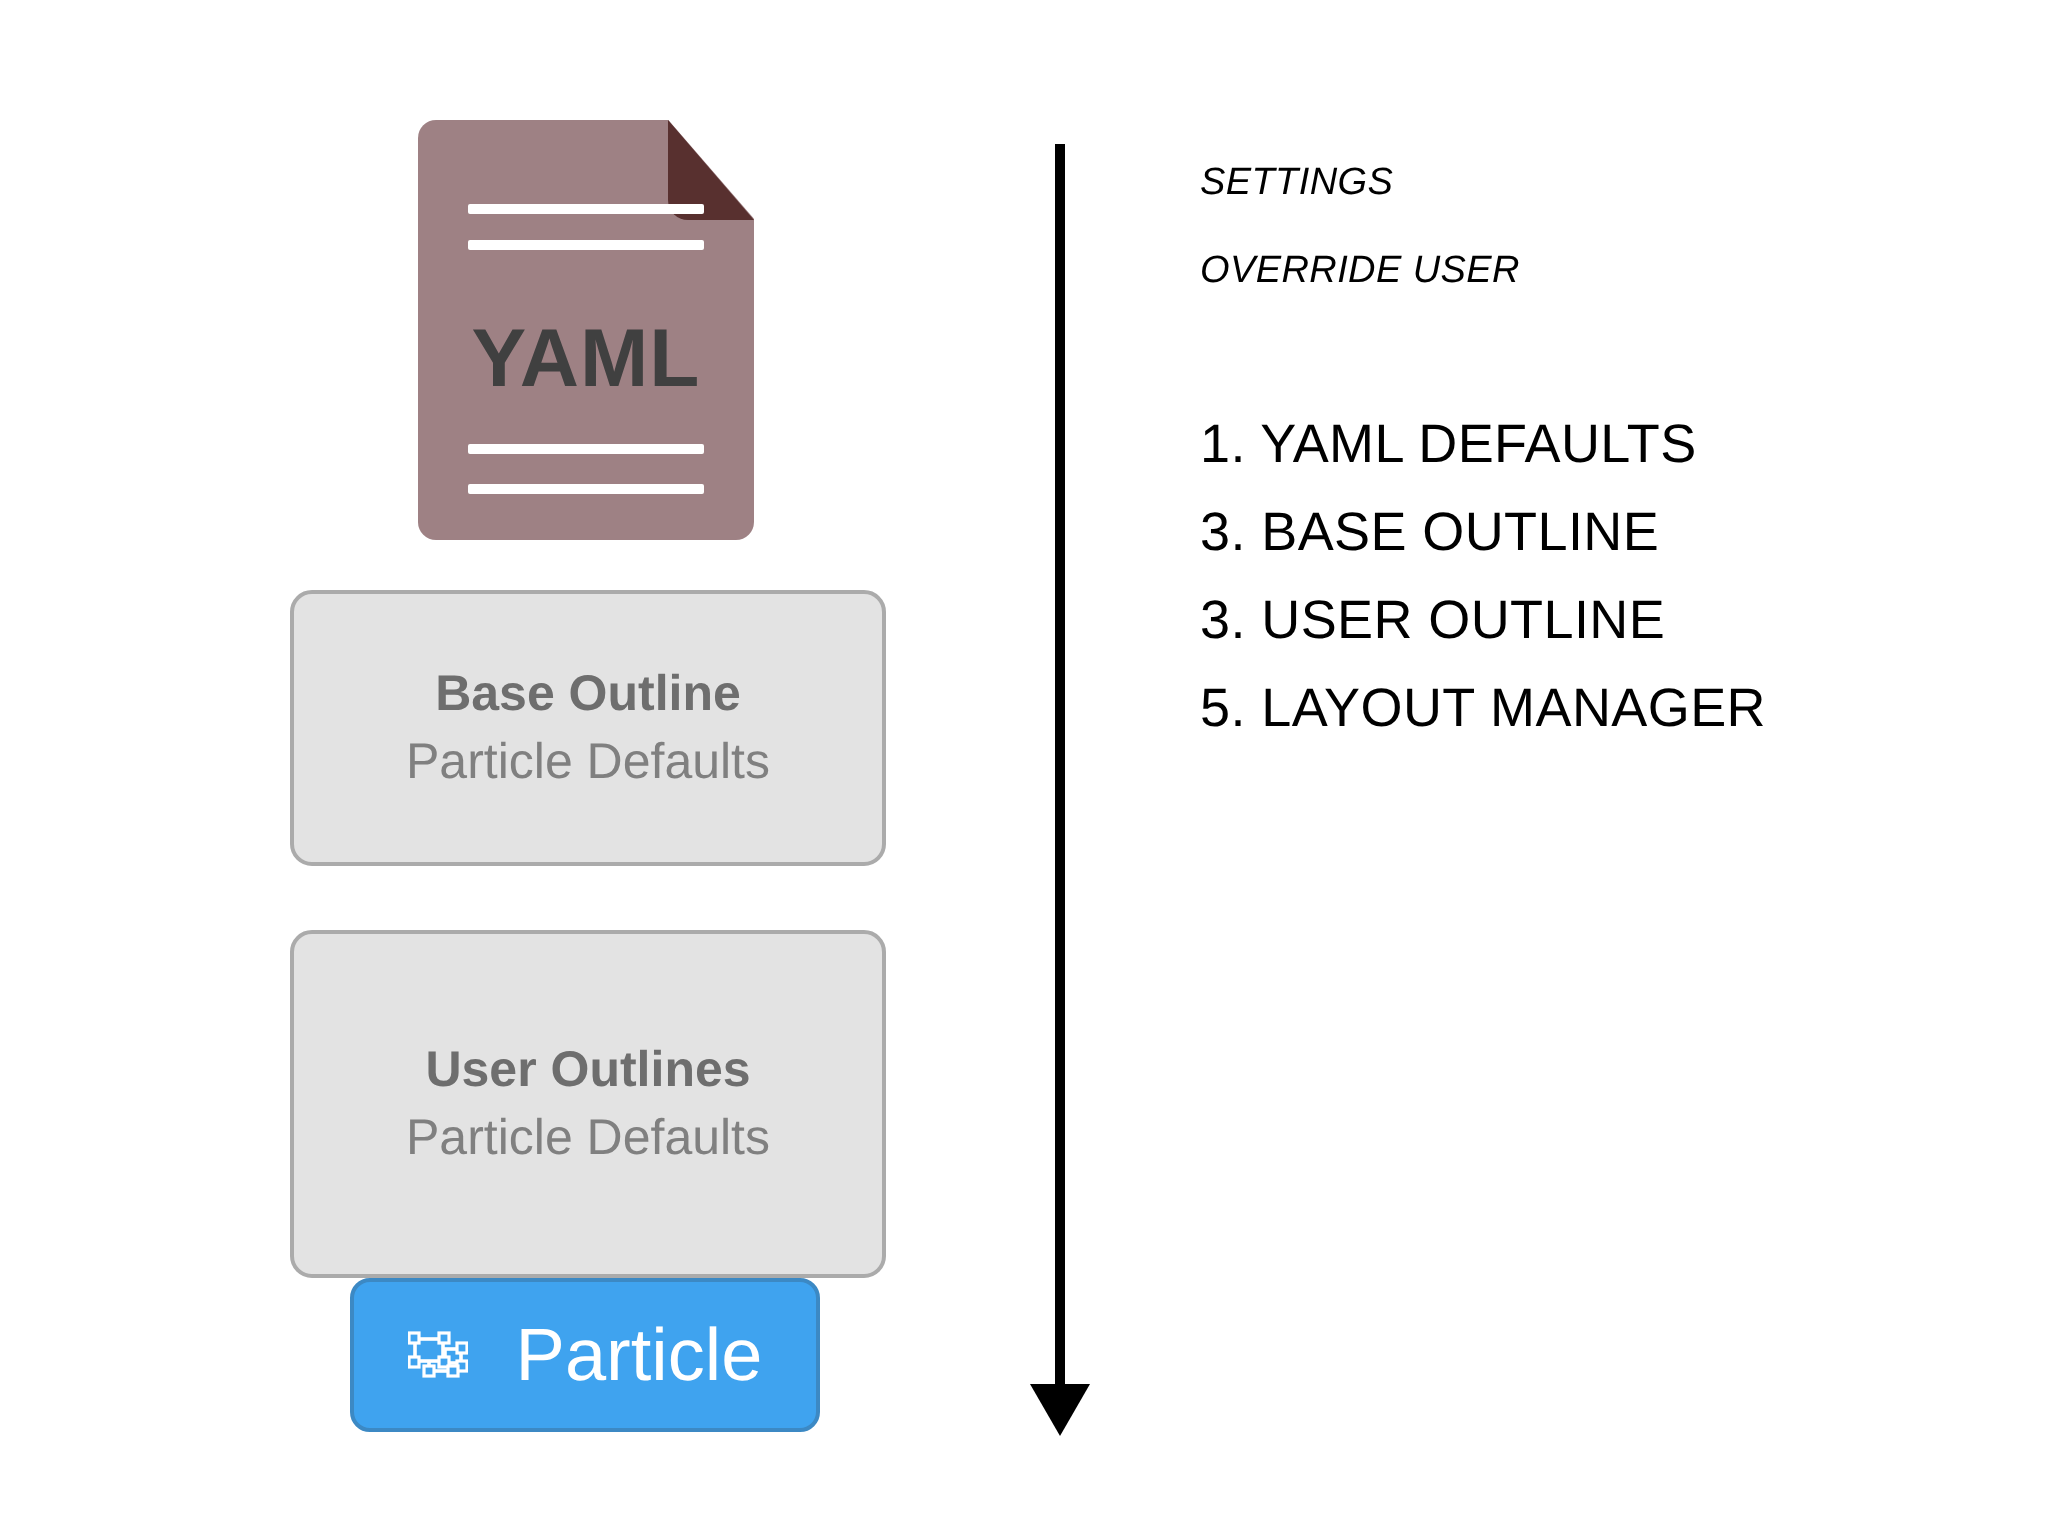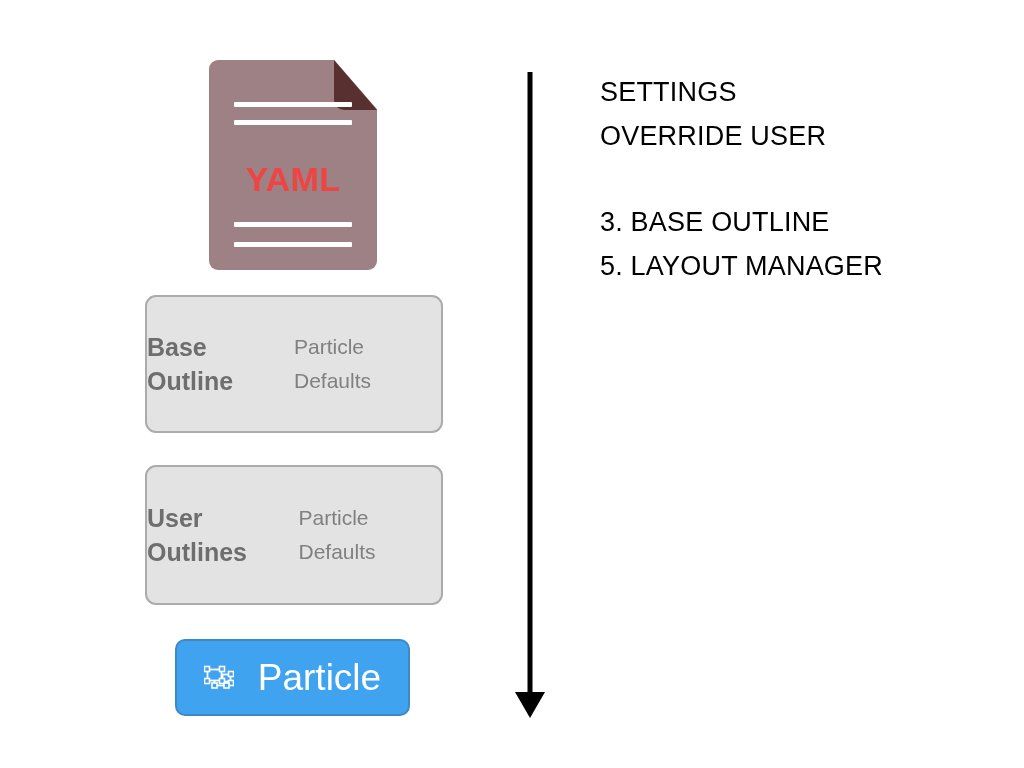--- a/index.html
+++ b/index.html
@@ -57,51 +57,51 @@
   .yaml-line.l1 { top: 42px; }
   .yaml-line.l2 { top: 60px; }
   .yaml-line.l3 { top: 162px; }
   .yaml-line.l4 { top: 182px; }
   .yaml-label {
     position: absolute;
     left: 0;
     right: 0;
     top: 99px;
     text-align: center;
-    color: #ef4444;
-    font-size: 34px;
+    color: #404040;
+    font-size: 41px;
     font-weight: bold;
     letter-spacing: 0.5px;
     line-height: 40px;
   }
 
   
   .card {
     position: absolute;
     left: 145px;
     width: 298px;
     background: #E3E3E3;
     border: 2px solid #ABABAB;
     border-radius: 11px;
     box-sizing: border-box;
     display: flex;
-    flex-direction: row;
+    flex-direction: column;
     align-items: center;
     justify-content: center;
   }
   .card.base { top: 295px; height: 138px; }
-  .card.user { top: 465px; height: 140px; }
+  .card.user { top: 465px; height: 174px; }
   .card-title {
     font-size: 25px;
     font-weight: bold;
     color: #6E6E6E;
     line-height: 34px;
   }
   .card-sub {
-    font-size: 21px;
+    font-size: 25px;
     font-weight: normal;
     color: #808080;
     line-height: 34px;
   }
 
   
   .particle-btn {
     position: absolute;
     left: 175px;
     top: 639px;
@@ -140,25 +140,26 @@
   }
 
   
   .legend {
     position: absolute;
     left: 600px;
     top: 70px;
     width: 400px;
   }
   .legend-heading-line {
-    font-size: 27px;
+    font-size: 19px;
     color: #000000;
     line-height: 44px;
     letter-spacing: 0.2px;
     white-space: nowrap;
+    font-style: italic;
   }
   .legend-gap { height: 42px; }
   .legend-step {
     font-size: 27px;
     color: #000000;
     line-height: 44px;
     letter-spacing: 0.2px;
     white-space: nowrap;
   }
 </style>
@@ -207,17 +208,19 @@
 
   <svg class="arrow" viewBox="0 0 56 665">
     <line x1="25" y1="12" x2="25" y2="635" stroke="#000000" stroke-width="5"></line>
     <polygon points="10,632 40,632 25,658" fill="#000000"></polygon>
   </svg>
 
   <div class="legend">
     <div class="legend-heading-line">SETTINGS</div>
     <div class="legend-heading-line">OVERRIDE USER</div>
     <div class="legend-gap"></div>
+    <div class="legend-step">1. YAML DEFAULTS</div>
     <div class="legend-step">3. BASE OUTLINE</div>
+    <div class="legend-step">3. USER OUTLINE</div>
     <div class="legend-step">5. LAYOUT MANAGER</div>
   </div>
 
 </div>
 
 </body></html>

